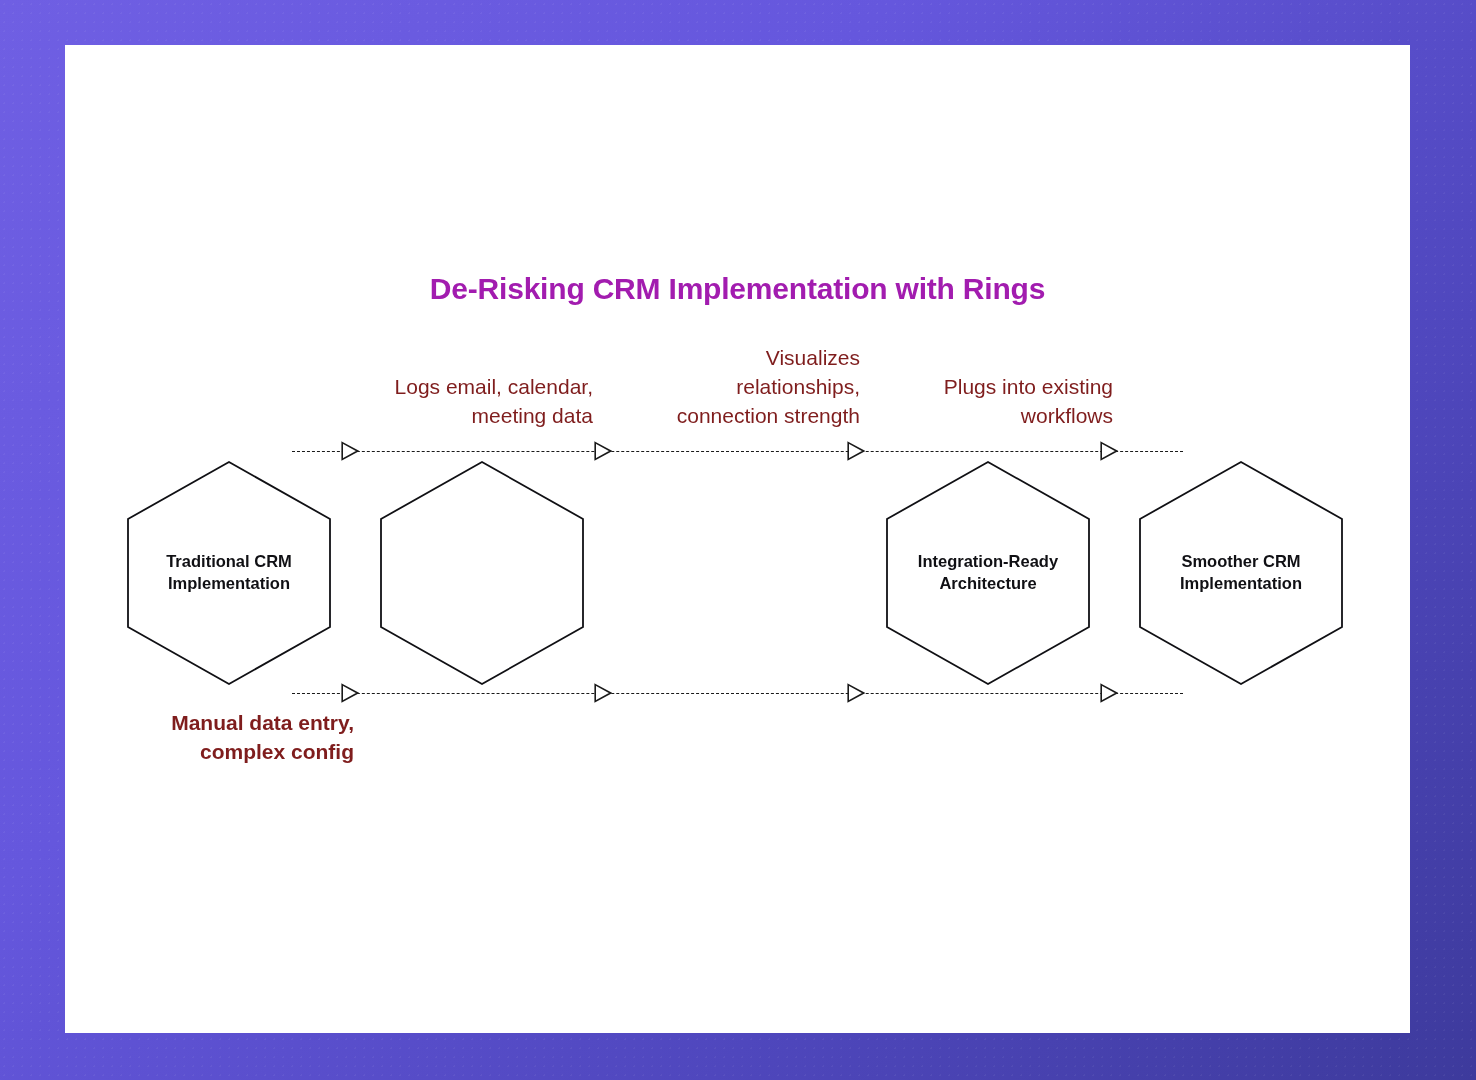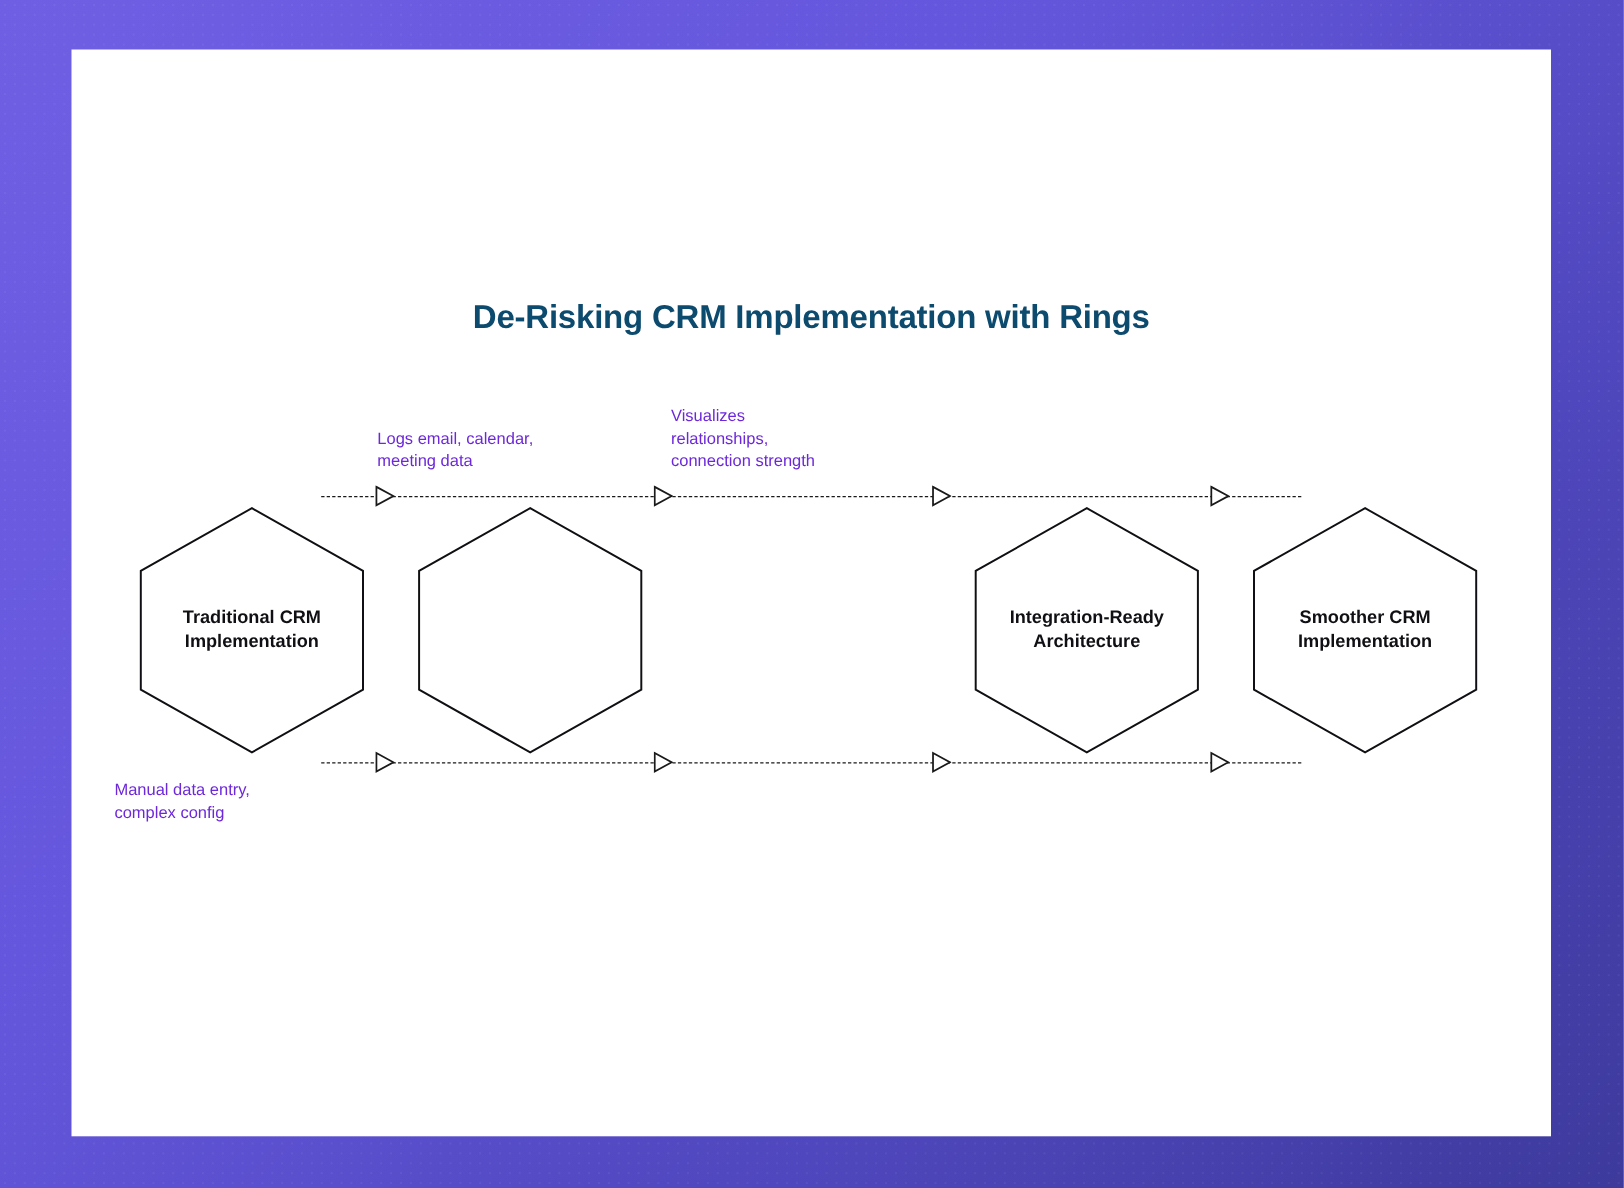--- a/index.html
+++ b/index.html
@@ -42,21 +42,21 @@
   }
 
   #title {
     position: absolute;
     left: 0;
     right: 0;
     top: 227px;
     text-align: center;
     font-size: 30px;
     font-weight: 700;
-    color: #0c4a6e;
+    color: #a21caf;
     letter-spacing: -0.2px;
   }
 
   #stage {
     position: absolute;
     left: 0;
     top: 0;
     width: 1345px;
     height: 988px;
   }
@@ -108,28 +108,28 @@
     line-height: 1.33;
     color: #101014;
     white-space: pre-line;
   }
 
   
   .caption {
     position: absolute;
     width: 250px;
     margin-left: -125px;
-    text-align: left;
-    font-size: 15px;
+    text-align: right;
+    font-size: 21px;
     line-height: 1.38;
-    color: #6d28d9;
+    color: #7f1d1d;
     white-space: pre-line;
   }
   .caption.above { bottom: 602px; }
-  .caption.below { top: 664px; }
+  .caption.below { top: 664px; font-weight: bold; }
 </style>
 </head>
 <body>
 
 <div id="canvas">
   <div id="card">
 
     <div id="title">De-Risking CRM Implementation with Rings</div>
 
     <div id="stage">
@@ -196,20 +196,22 @@
         <div class="caption above" style="left: 670px;">Visualizes
 relationships,
 connection strength</div>
         <div class="hex" style="left: 923px;">
           <svg viewBox="0 0 210 228" xmlns="http://www.w3.org/2000/svg">
             <polygon points="105,3 206,60 206,168 105,225 4,168 4,60" fill="#ffffff" stroke="#101014" stroke-width="1.8" stroke-linejoin="miter"></polygon>
           </svg>
           <div class="hex-label">Integration-Ready
 Architecture</div>
         </div>
+        <div class="caption above" style="left: 923px;">Plugs into existing
+workflows</div>
         <div class="hex" style="left: 1176px;">
           <svg viewBox="0 0 210 228" xmlns="http://www.w3.org/2000/svg">
             <polygon points="105,3 206,60 206,168 105,225 4,168 4,60" fill="#ffffff" stroke="#101014" stroke-width="1.8" stroke-linejoin="miter"></polygon>
           </svg>
           <div class="hex-label">Smoother CRM
 Implementation</div>
         </div>
       </div>
   </div>
 </div>

